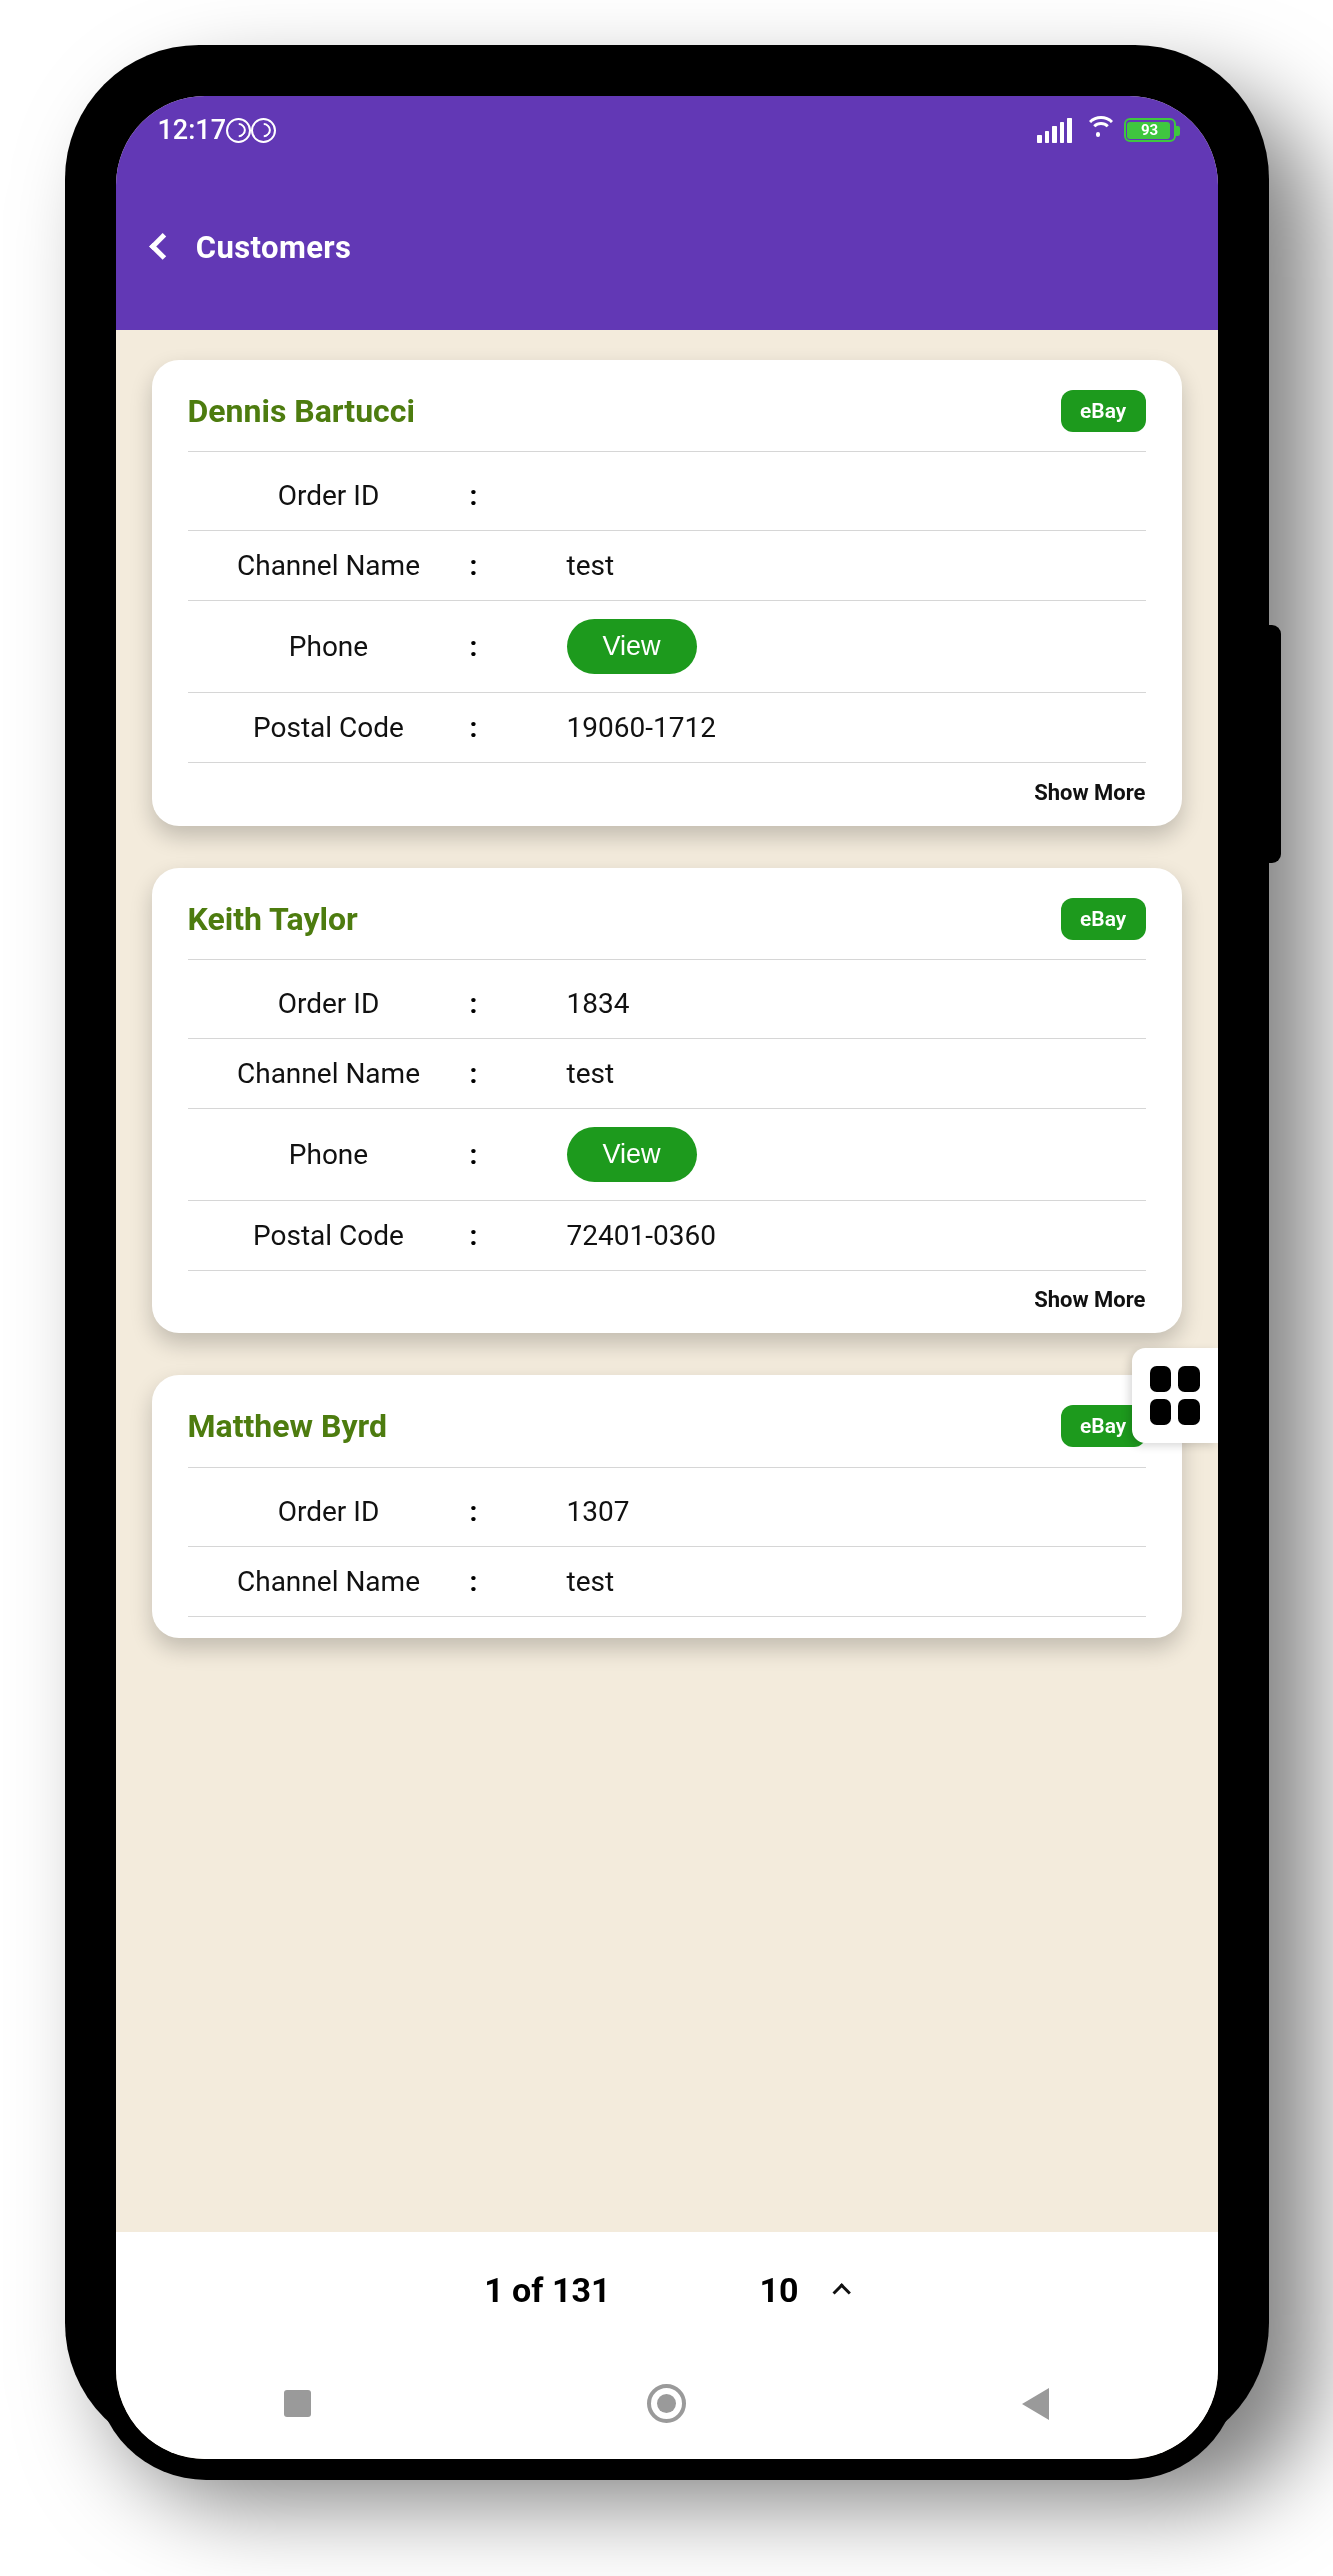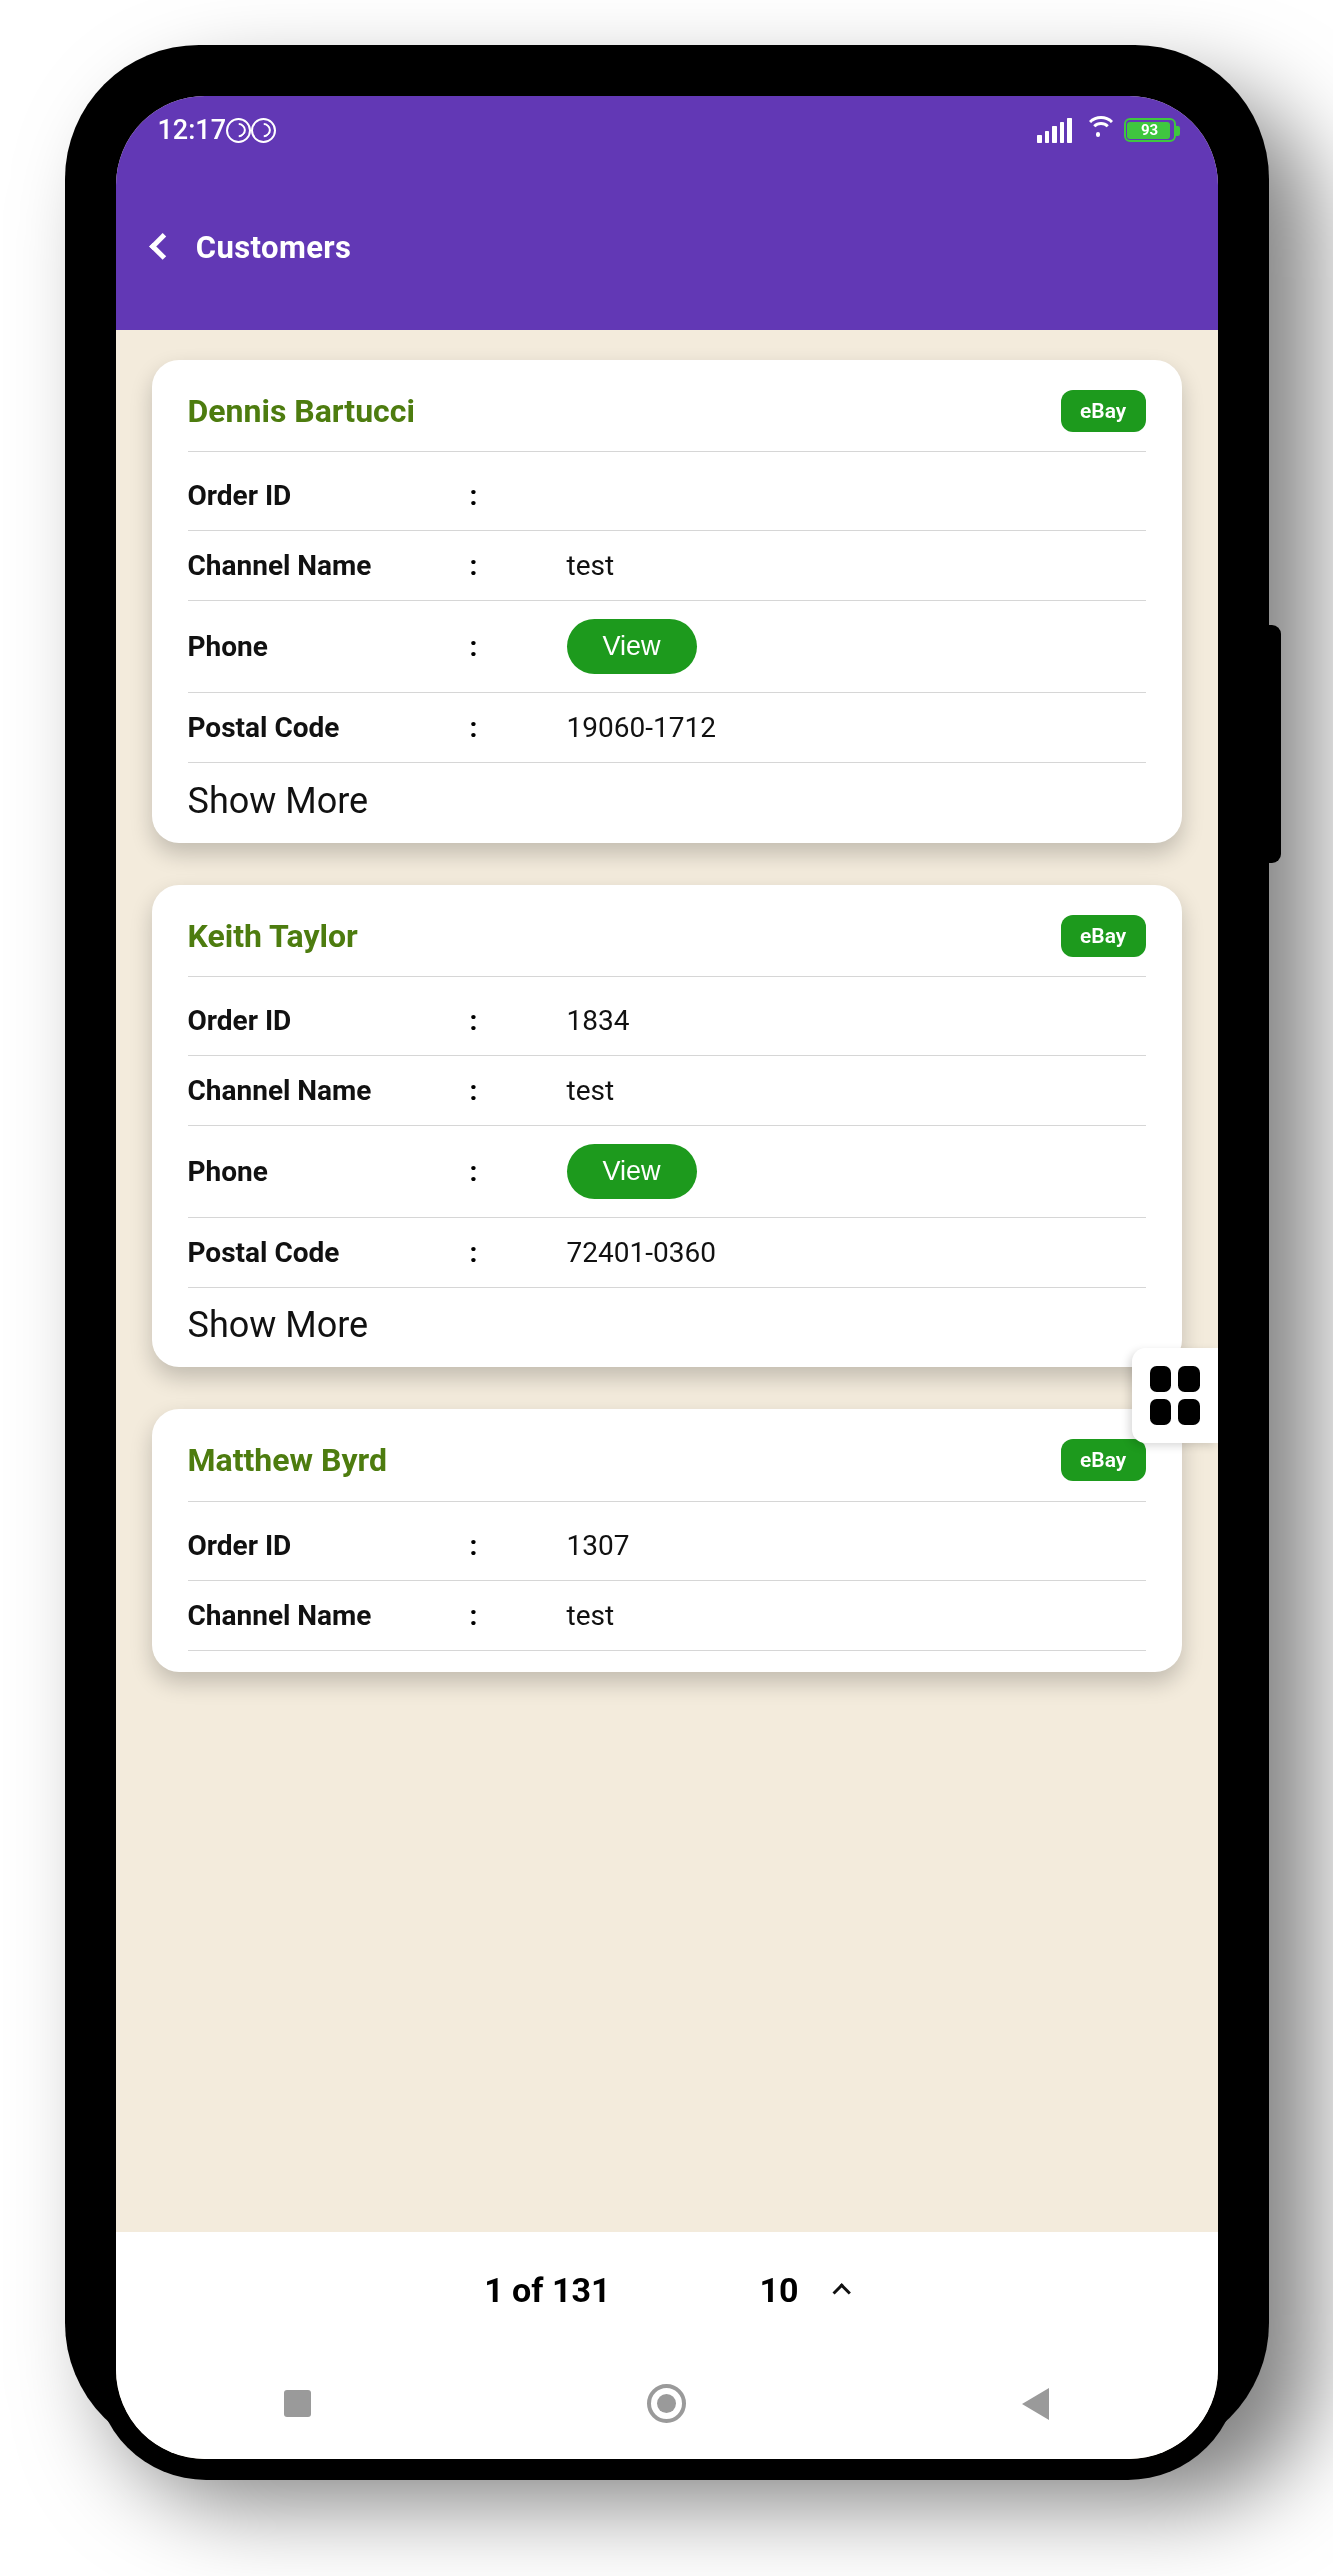--- a/index.html
+++ b/index.html
@@ -179,22 +179,23 @@
   }
   .row {
     display: flex;
     align-items: center;
     padding: 18px 0;
     border-bottom: 0.7px solid #d6d6d6;
     font-size: 28px;
   }
   .row-label {
     flex: 0 0 282px;
-    font-weight: 700;
+    font-weight: 400;
     color: #111;
+    text-align: center;
   }
   .row-colon {
     flex: 0 0 97px;
     font-weight: 700;
   }
   .row-value {
     flex: 1;
     color: #111;
     font-weight: 400;
   }
@@ -203,23 +204,23 @@
     color: #fff;
     border: none;
     border-radius: 30px;
     font-size: 27px;
     font-weight: 500;
     padding: 12px 36px;
     cursor: pointer;
     text-align: right;
   }
   .show-more {
-    text-align: left;
-    font-size: 36px;
-    font-weight: 400;
+    text-align: right;
+    font-size: 22px;
+    font-weight: 700;
     padding-top: 16.4px;
     cursor: pointer;
     color: #111;
   }
 
   
   .fab {
     position: absolute;
     right: 0;
     top: 1252px;

